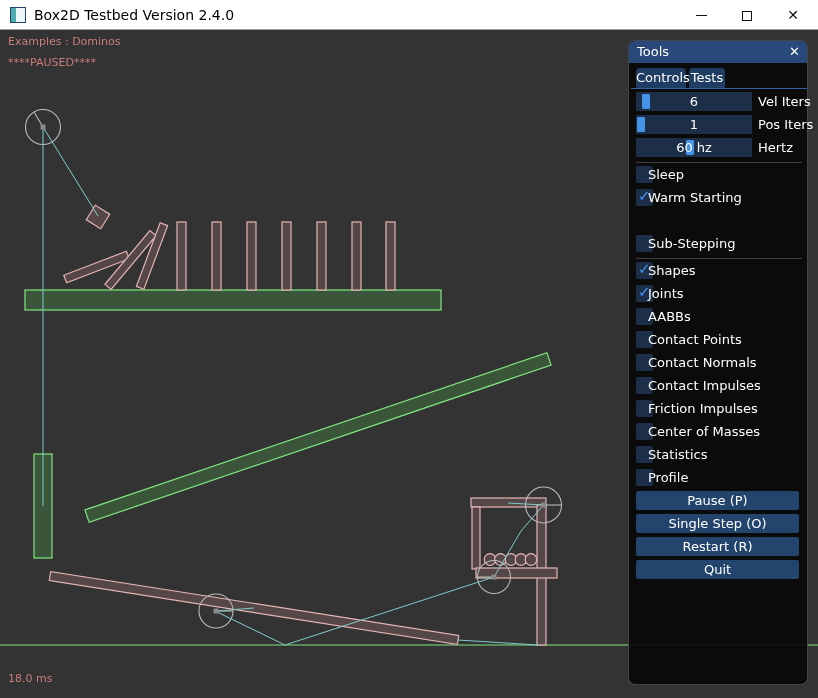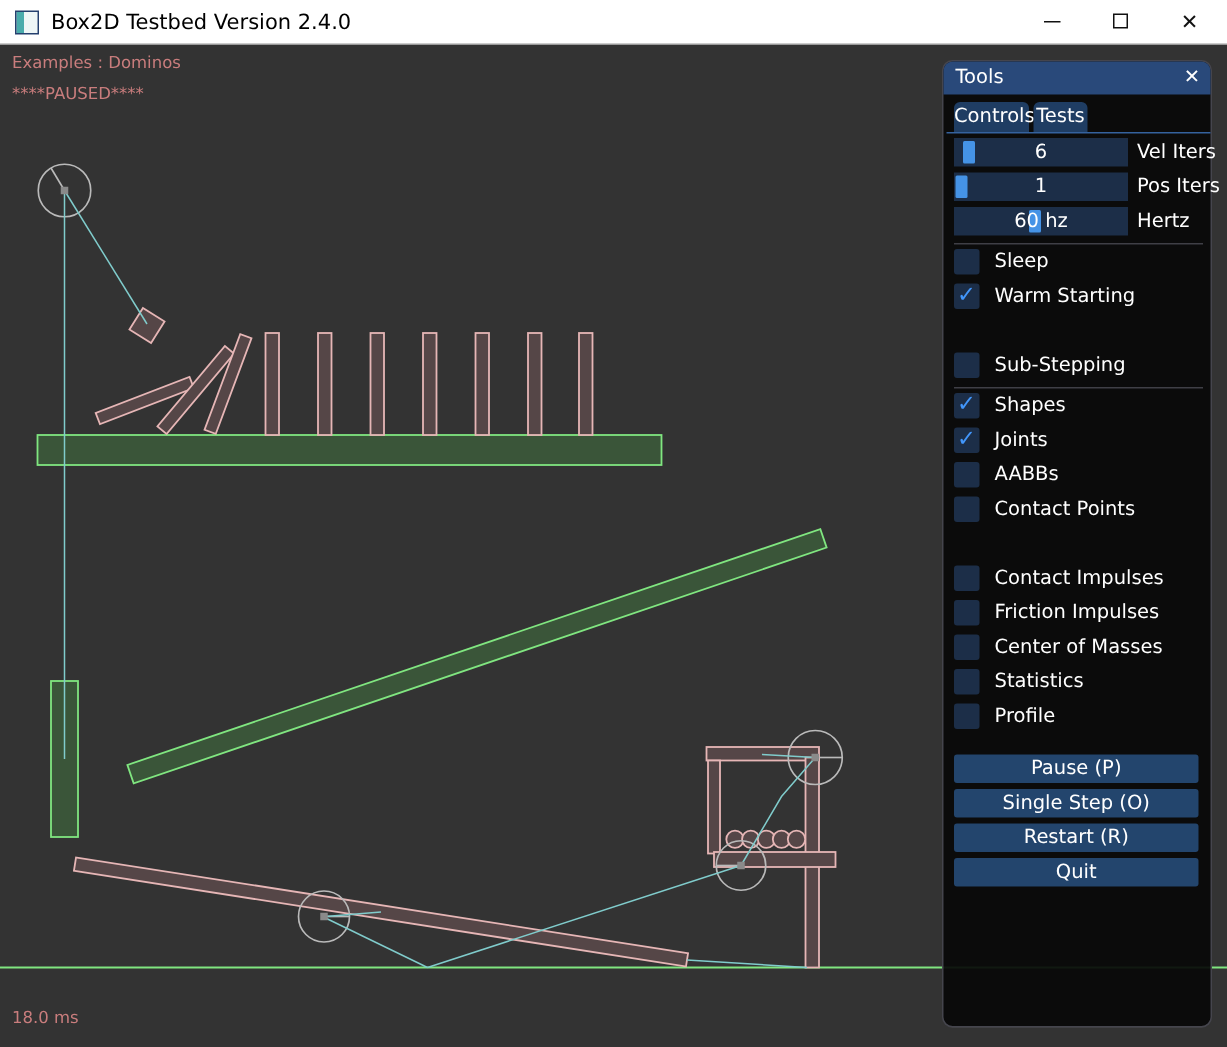--- a/index.html
+++ b/index.html
@@ -96,26 +96,26 @@
 
   .cb-row { position:absolute; left:7px; width:166px; height:17px; }
   .cb {
     position:absolute; left:0; top:0; width:17px; height:17px;
     background:#1c2e48; border-radius:2px;
   }
   .cb.checked::after {
     content:"\2713"; position:absolute; left:2px; top:-1px;
     color:#4296fa; font-size:15px; font-weight:bold; line-height:17px;
   }
-  .cb-label { position:absolute; left:27px; top:0; line-height:17px; white-space:nowrap; }
+  .cb-label { position:absolute; left:12px; top:0; line-height:17px; white-space:nowrap; }
 
   .panel-btn {
     position:absolute; left:7px; width:163px; height:19px;
     background:#23456d; border-radius:2px;
-    text-align:center; line-height:19px; cursor:default;margin-top:12px;
+    text-align:center; line-height:19px; cursor:default;
   }
 </style>
 </head>
 <body>
 
 <svg id="scene" width="818" height="698" viewBox="0 0 818 698">
 
   <line class="gl" x1="0" y1="645" x2="818" y2="645"></line>
 
   <rect class="sb" x="25" y="290" width="416" height="20"></rect>
@@ -268,20 +268,24 @@
     <span class="cb-label">Joints</span>
   </div>
   <div class="cb-row" style="top:267px">
     <span class="cb"></span>
     <span class="cb-label">AABBs</span>
   </div>
   <div class="cb-row" style="top:290px">
     <span class="cb"></span>
     <span class="cb-label">Contact Points</span>
   </div>
+  <div class="cb-row" style="top:313px">
+    <span class="cb"></span>
+    <span class="cb-label">Contact Normals</span>
+  </div>
   <div class="cb-row" style="top:336px">
     <span class="cb"></span>
     <span class="cb-label">Contact Impulses</span>
   </div>
   <div class="cb-row" style="top:359px">
     <span class="cb"></span>
     <span class="cb-label">Friction Impulses</span>
   </div>
   <div class="cb-row" style="top:382px">
     <span class="cb"></span>

